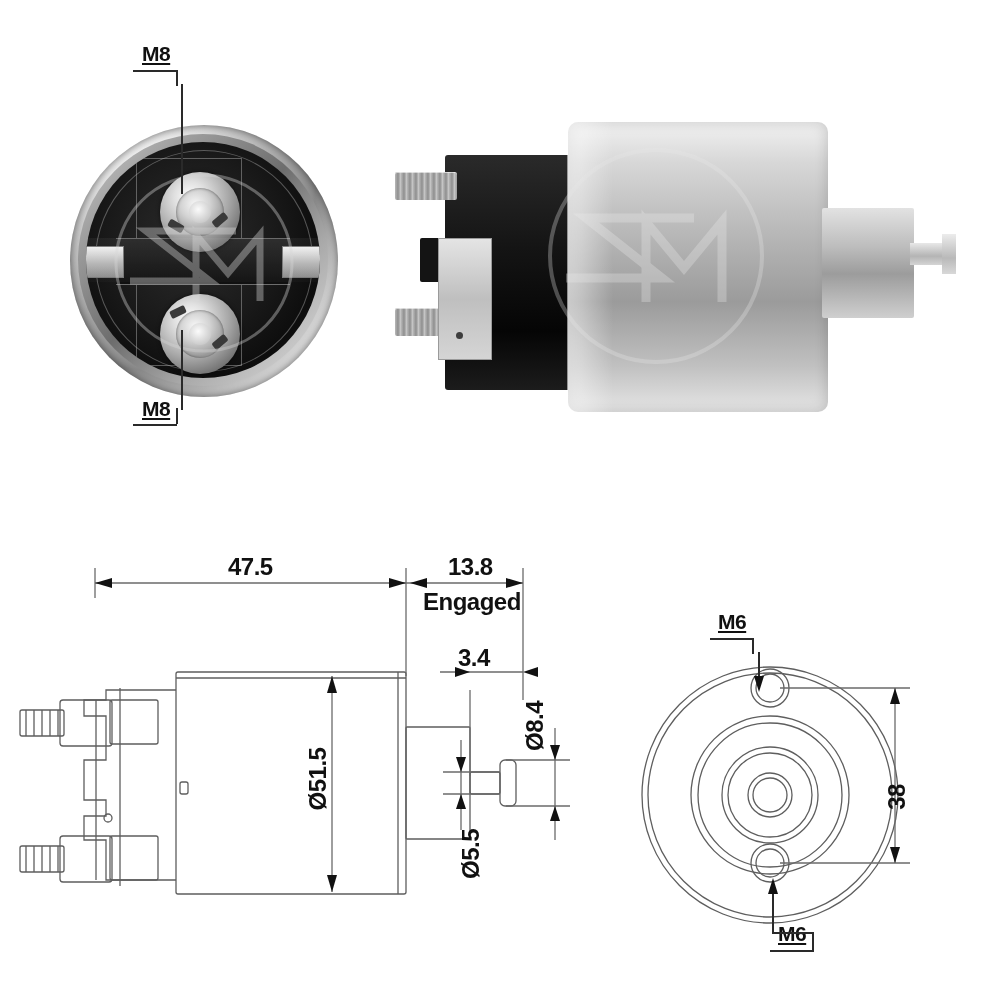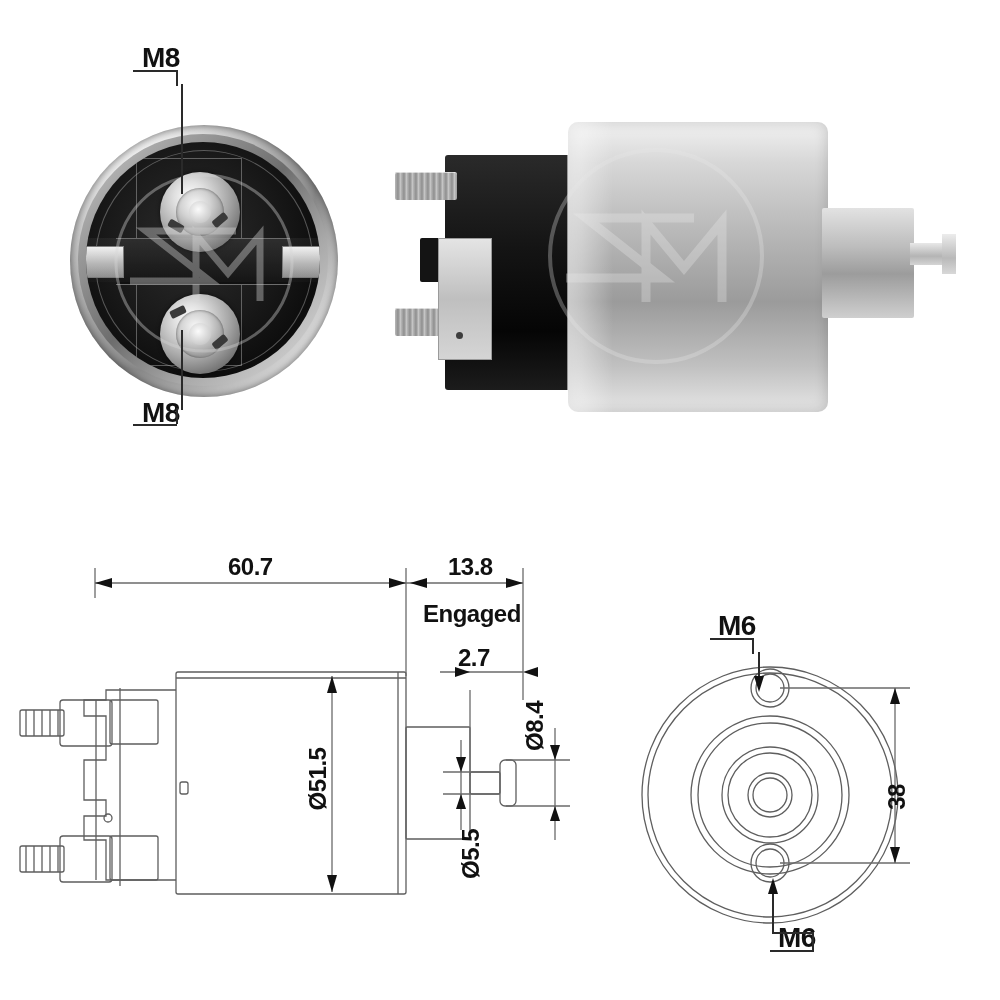--- a/index.html
+++ b/index.html
@@ -14,21 +14,21 @@
   .abs{position:absolute;}
 
   
   .lbl{
     font-family:"Liberation Sans", sans-serif;
     font-weight:bold;
     color:#111111;
     white-space:nowrap;
     letter-spacing:-0.5px;
   }
-  .lbl.m{font-size:28px;}
+  .lbl.m{font-size:21px;text-decoration:underline;}
   .lbl.dim{font-size:24px;}
   .vert{transform-origin:center center;}
 
   
   .leader{background:#2a2a2a;}
   .leader.h{height:1.6px;}
   .leader.v{width:1.6px;}
 
   
   #photo-front{left:70px;top:125px;width:268px;height:272px;}
@@ -327,24 +327,24 @@
       <polygon class="arrowfill" points="461,794 456,809 466,809"></polygon>
 
       <line class="extline" x1="506" y1="760" x2="570" y2="760"></line>
       <line class="extline" x1="506" y1="806" x2="570" y2="806"></line>
       <line class="dimline" x1="555" y1="728" x2="555" y2="840"></line>
       <polygon class="arrowfill" points="555,760 550,745 560,745"></polygon>
       <polygon class="arrowfill" points="555,806 550,821 560,821"></polygon>
     </g>
   </svg>
 
-  <div class="abs lbl dim" style="left:228px;top:553px;">60.7</div>
+  <div class="abs lbl dim" style="left:228px;top:553px;">47.5</div>
   <div class="abs lbl dim" style="left:448px;top:553px;">13.8</div>
-  <div class="abs lbl dim" style="left:423px;top:600px;">Engaged</div>
-  <div class="abs lbl dim" style="left:458px;top:644px;">2.7</div>
+  <div class="abs lbl dim" style="left:423px;top:588px;">Engaged</div>
+  <div class="abs lbl dim" style="left:458px;top:644px;">3.4</div>
 
   <div class="abs lbl dim vert" style="left:287px;top:765px;transform:rotate(-90deg);">Ø51.5</div>
   <div class="abs lbl dim vert" style="left:510px;top:712px;transform:rotate(-90deg);">Ø8.4</div>
   <div class="abs lbl dim vert" style="left:446px;top:840px;transform:rotate(-90deg);">Ø5.5</div>
 
   <svg class="abs" style="left:620px;top:600px;" width="380" height="380" viewBox="0 0 380 380">
 
     <circle class="dw" cx="150" cy="195" r="128"></circle>
     <circle class="dw" cx="150" cy="195" r="122"></circle>
 

